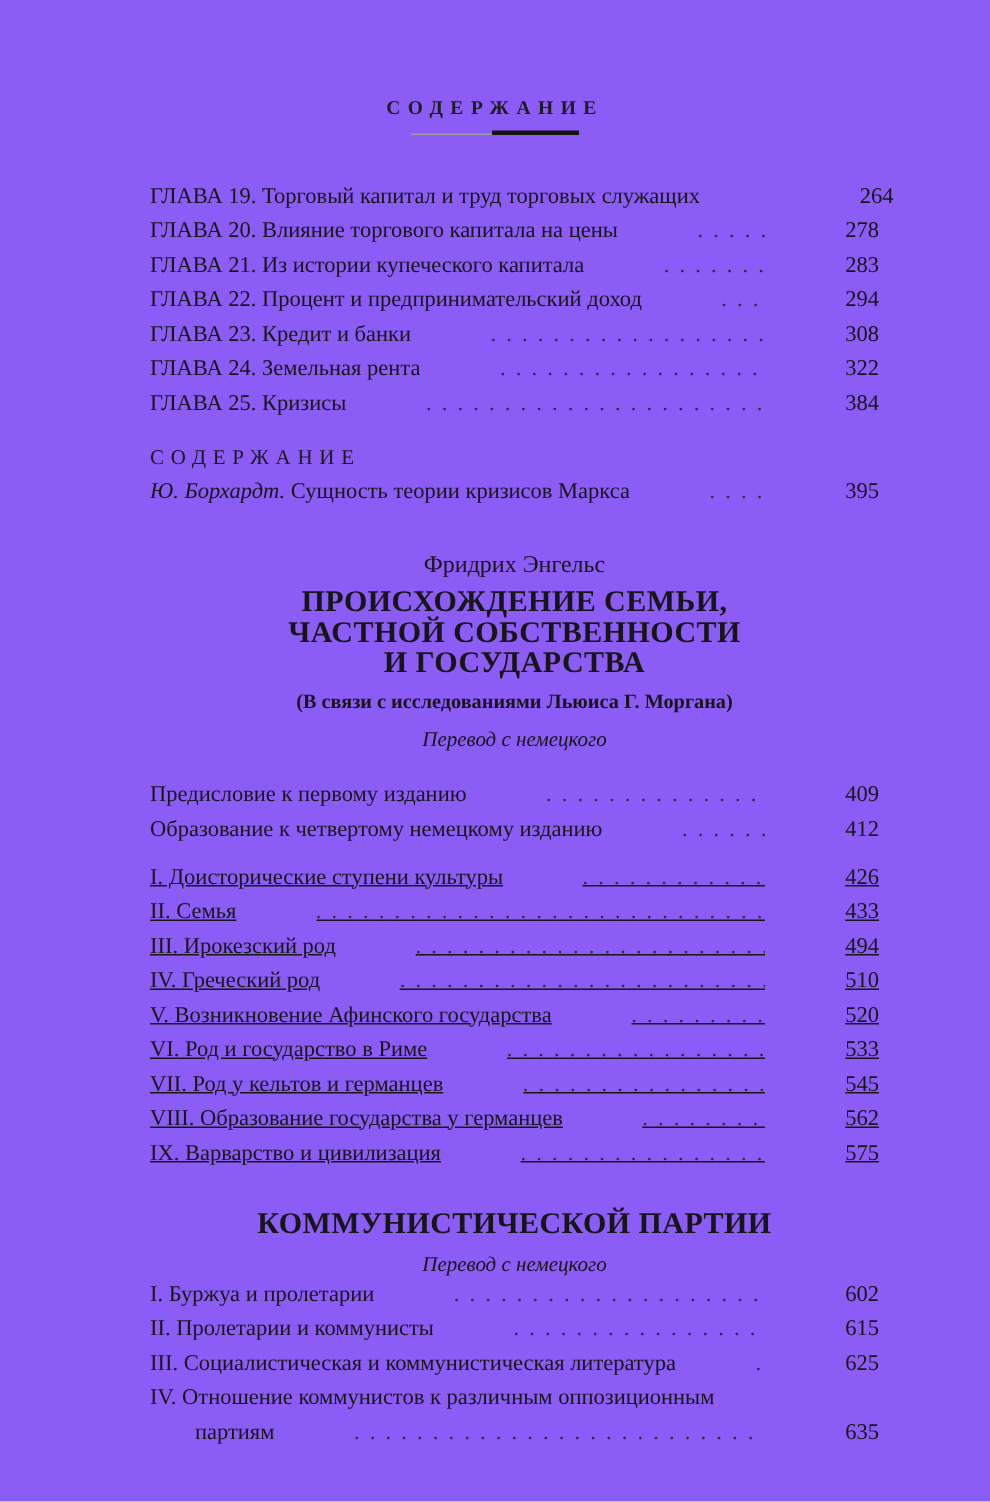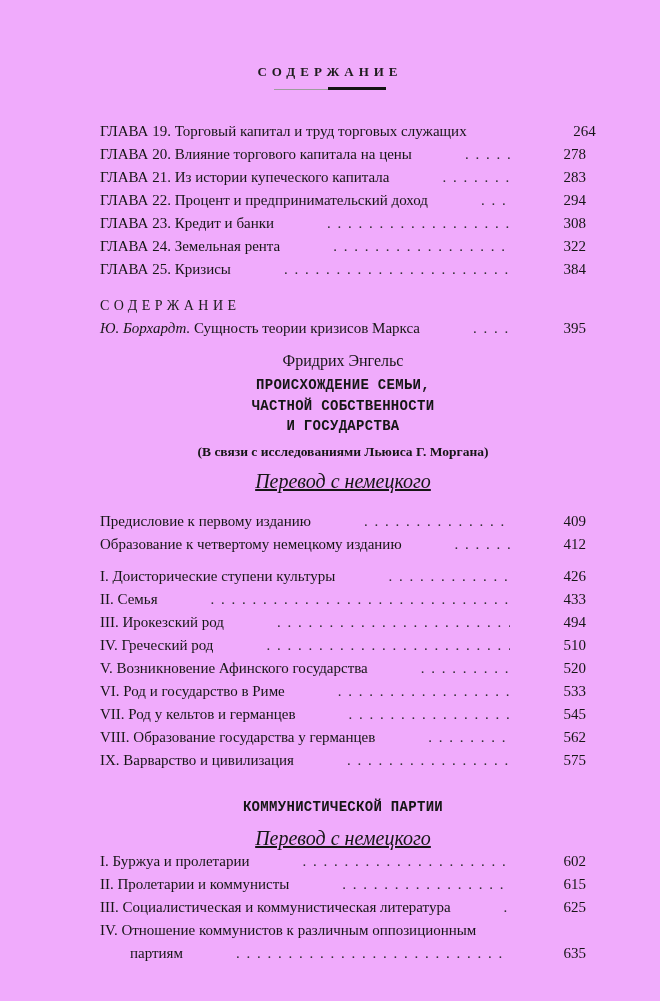--- a/index.html
+++ b/index.html
@@ -2,21 +2,21 @@
 <html lang="ru"><head>
 <meta charset="utf-8">
 <style>
   * { box-sizing: border-box; }
   html, body { margin: 0; padding: 0; background: #ffffff; }
   .page {
     position: relative;
     width: 660px;
     height: 1001px;
     margin: 0 auto;
-    background: #f0abfc;
+    background: #8b5cf6;
     color: #161616;
     font-family: "Liberation Serif", "DejaVu Serif", serif;
     overflow: hidden;
     padding-top: 64px;
   }
   .toc-header {
     text-align: center;
     font-size: 13px;
     font-weight: 700;
     letter-spacing: 5px;
@@ -57,28 +57,28 @@
     content: ". . . . . . . . . . . . . . . . . . . . . . . . . . . . . . . . . . . . . . . . . . . . . . . . . . . . . . . . . . . . . . . . . . . . . . . . . . . . . . . .";
     letter-spacing: 1.5px;
   }
   .pagenum { flex: 0 0 auto; min-width: 26px; text-align: right; white-space: nowrap; }
 
   .appendix { margin-top: 13px; }
   .appendix-heading { font-size: 14px; letter-spacing: 4.5px; line-height: 23px; color: #1a1a1a; }
   .italic { font-style: italic; }
 
   .center-block { text-align: center; }
-  .section-engels { margin-top: 10px; }
+  .section-engels { margin-top: 26px; }
   .author-line { font-size: 16px; line-height: 21px; margin-bottom: 4px; }
-  .book-title-line { font-size: 14px; font-weight: 700; line-height: 20.5px; letter-spacing: 0.3px; font-family: Liberation Mono, monospace; }
+  .book-title-line { font-size: 20px; font-weight: 700; line-height: 20.5px; letter-spacing: 0.3px; }
   .book-subtitle { font-size: 13.5px; font-weight: 700; margin-top: 7px; }
-  .trans-note { font-style: italic; font-size: 20px; margin-top: 10px; text-decoration: underline; }
+  .trans-note { font-style: italic; font-size: 14px; margin-top: 10px; }
 
   .prefaces-group { margin-top: 17px; }
-  .chapters-group { margin-top: 9px; }
+  .chapters-group { margin-top: 9px; text-decoration: underline; }
 
   .section-manifesto-head { margin-top: 25px; }
   .manifesto-items { }
   .cont-line2 { padding-left: 30px; }
 </style>
 </head>
 <body>
 
 <div class="page">
 

